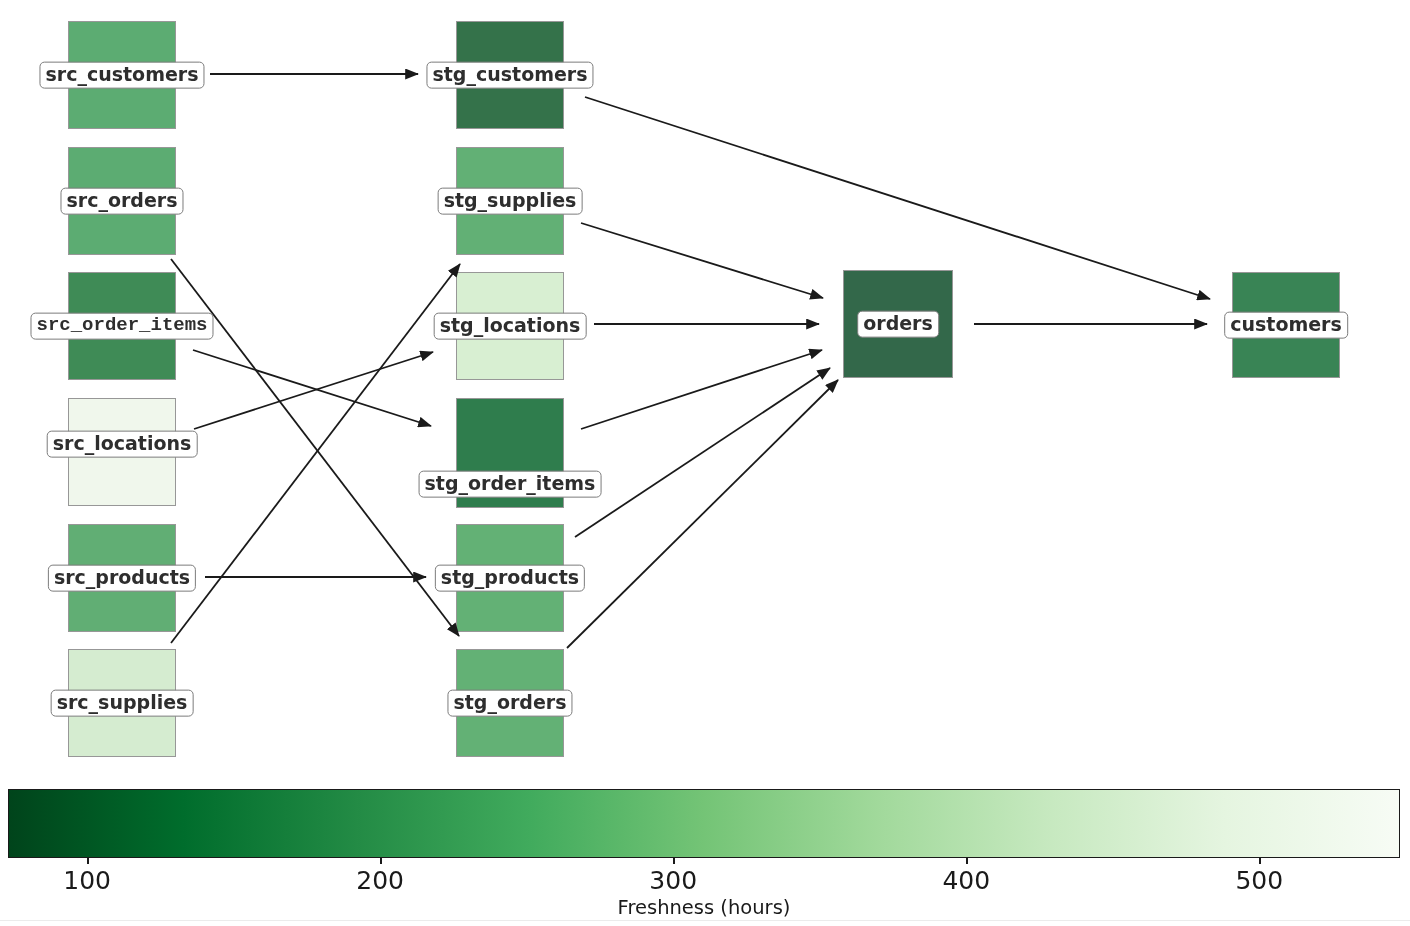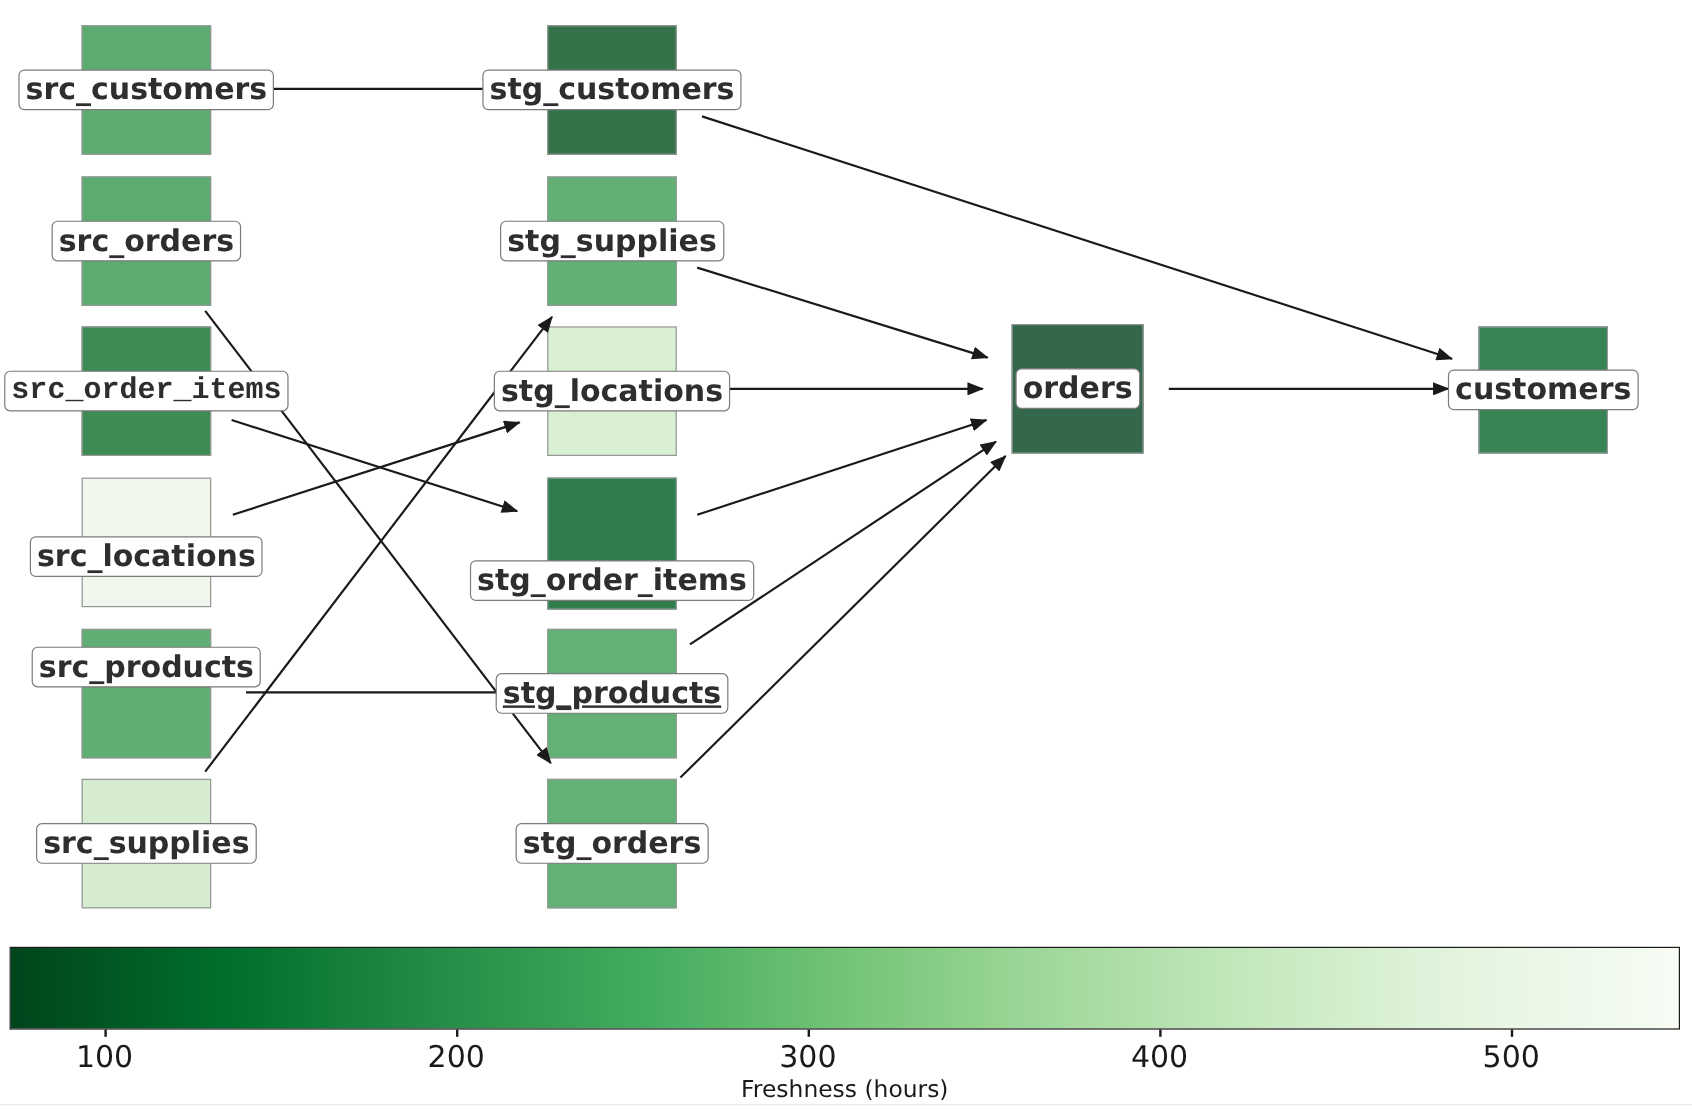--- a/index.html
+++ b/index.html
@@ -9,21 +9,21 @@
   }
   .node-box{
     position:absolute;box-sizing:border-box;
     border:1.6px solid #979797;z-index:1;
   }
   #edges-svg{position:absolute;left:0;top:0;z-index:2;}
   .node-label{
     position:absolute;transform:translate(-50%,-50%);z-index:3;
     background:#ffffff;border:1.6px solid #7b7b7b;border-radius:5px;
     padding:0px 5px 1px 5px;
-    font-size:25px;font-weight:bold;color:#2e2e2e;white-space:nowrap;line-height:1.25;
+    font-size:19px;font-weight:bold;color:#2e2e2e;white-space:nowrap;line-height:1.25;
   }
   #colorbar-bar{
     position:absolute;left:8px;top:789px;width:1392px;height:69px;
     box-sizing:border-box;border:1.6px solid #1a1a1a;z-index:1;
   }
   .cb-tick{
     position:absolute;top:858px;width:1.6px;height:6px;background:#1a1a1a;z-index:2;
   }
   .cb-tick-label{
     position:absolute;top:866px;transform:translateX(-50%);
@@ -76,28 +76,28 @@
         <line x1="581" y1="429" x2="822" y2="350" stroke="#1a1a1a" stroke-width="1.8" marker-end="url(#arrow)"></line>
         <line x1="575" y1="537" x2="830" y2="368" stroke="#1a1a1a" stroke-width="1.8" marker-end="url(#arrow)"></line>
         <line x1="567" y1="648" x2="838" y2="380" stroke="#1a1a1a" stroke-width="1.8" marker-end="url(#arrow)"></line>
         <line x1="974" y1="324" x2="1207" y2="324" stroke="#1a1a1a" stroke-width="1.8" marker-end="url(#arrow)"></line>
       </g>
   </svg>
   <div id="labels-layer">
       <div class="node-label" style="left: 122px; top: 75px;">src_customers</div>
       <div class="node-label" style="left: 122px; top: 201px;">src_orders</div>
       <div class="node-label" style="left: 122px; top: 326px; font-family: Liberation Mono, monospace;">src_order_items</div>
-      <div class="node-label" style="left: 122px; top: 464px;">src_locations</div>
-      <div class="node-label" style="left: 122px; top: 556px;">src_products</div>
+      <div class="node-label" style="left: 122px; top: 444px;">src_locations</div>
+      <div class="node-label" style="left: 122px; top: 578px;">src_products</div>
       <div class="node-label" style="left: 122px; top: 703px;">src_supplies</div>
       <div class="node-label" style="left: 510px; top: 75px;">stg_customers</div>
       <div class="node-label" style="left: 510px; top: 201px;">stg_supplies</div>
       <div class="node-label" style="left: 510px; top: 326px;">stg_locations</div>
       <div class="node-label" style="left: 510px; top: 453px; margin-top: 31px;">stg_order_items</div>
-      <div class="node-label" style="left: 510px; top: 578px; text-decoration: underline;">stg_products</div>
+      <div class="node-label" style="left: 510px; top: 578px;">stg_products</div>
       <div class="node-label" style="left: 510px; top: 703px;">stg_orders</div>
       <div class="node-label" style="left: 898px; top: 324px;">orders</div>
       <div class="node-label" style="left: 1286px; top: 325px;">customers</div>
     </div>
 
   <div id="colorbar">
     <div id="colorbar-bar" style="background: linear-gradient(to right, rgb(0, 68, 27) 0%, rgb(0, 109, 44) 12.5%, rgb(35, 139, 69) 25%, rgb(65, 171, 93) 37.5%, rgb(116, 196, 118) 50%, rgb(161, 217, 155) 62.5%, rgb(199, 233, 192) 75%, rgb(229, 245, 224) 87.5%, rgb(247, 252, 245) 100%);"></div>
     <div id="colorbar-ticks">
         <div class="cb-tick" style="left: 87.1242px;"></div>
         <div class="cb-tick-label" style="left: 87.1242px;">100</div>

